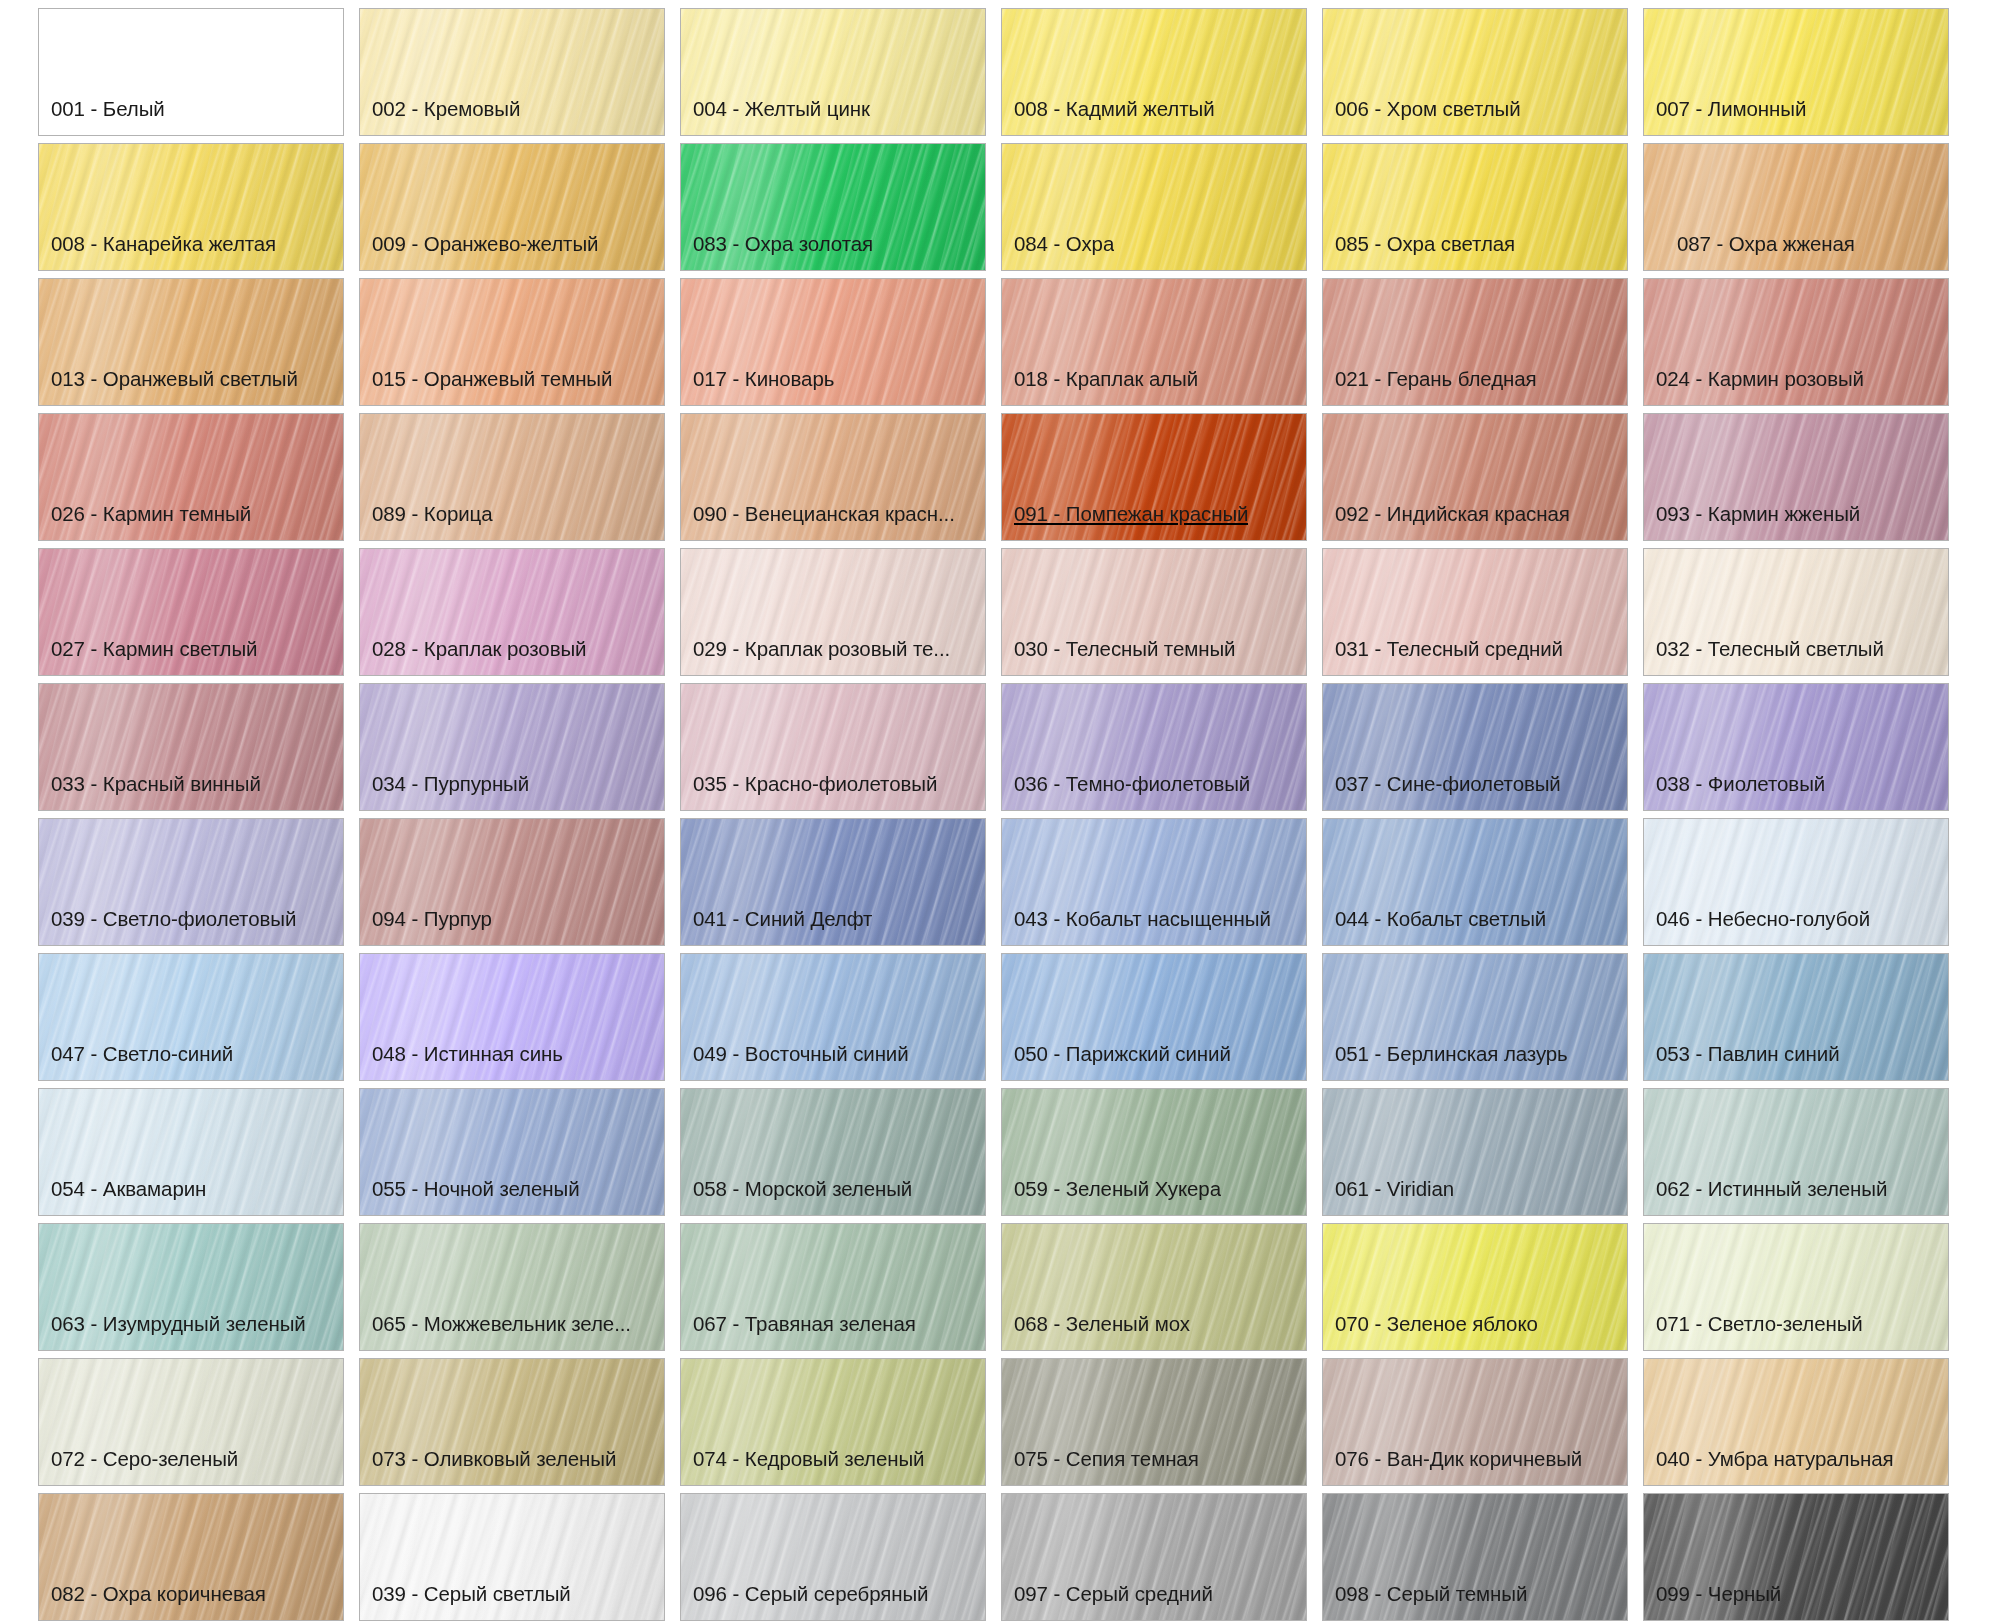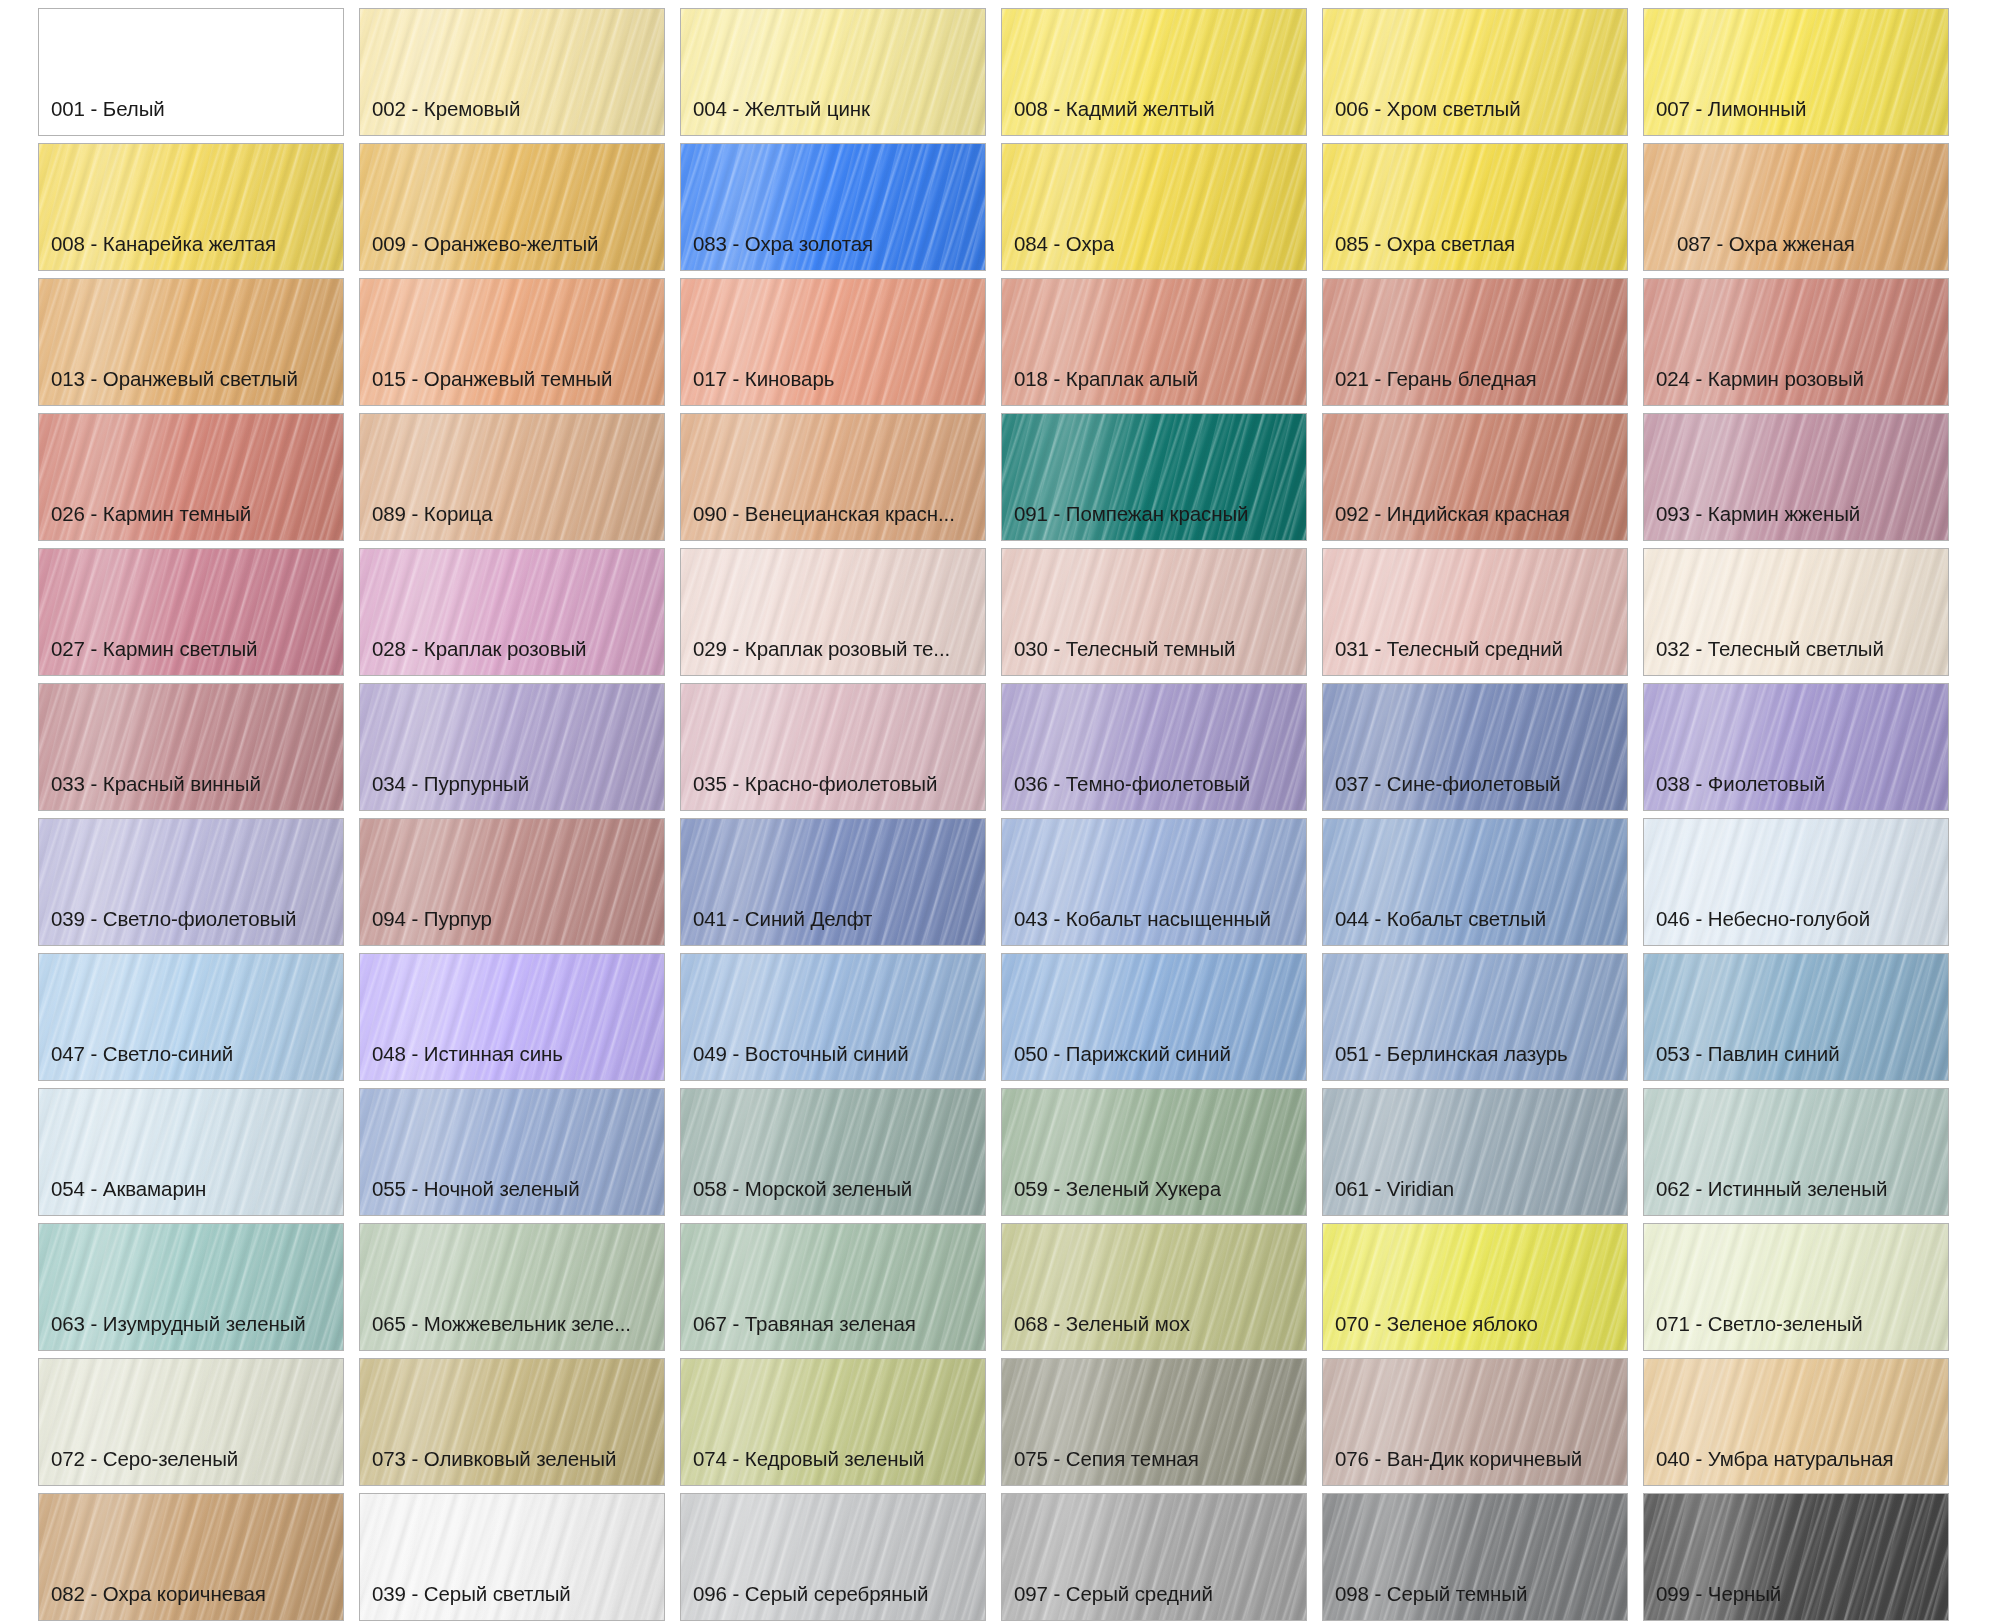--- a/index.html
+++ b/index.html
@@ -98,21 +98,21 @@
       <span class="swatch-label">007 - Лимонный</span>
     </div>
     <div class="swatch" style="background: rgb(245, 220, 98);">
       <span class="tex"></span>
       <span class="swatch-label">008 - Канарейка желтая</span>
     </div>
     <div class="swatch" style="background: rgb(233, 189, 102);">
       <span class="tex"></span>
       <span class="swatch-label">009 - Оранжево-желтый</span>
     </div>
-    <div class="swatch" style="background: #3b82f6;">
+    <div class="swatch" style="background: #22c55e;">
       <span class="tex"></span>
       <span class="swatch-label">083 - Охра золотая</span>
     </div>
     <div class="swatch" style="background: rgb(244, 220, 81);">
       <span class="tex"></span>
       <span class="swatch-label">084 - Охра</span>
     </div>
     <div class="swatch" style="background: rgb(245, 222, 78);">
       <span class="tex"></span>
       <span class="swatch-label">085 - Охра светлая</span>
@@ -150,21 +150,21 @@
       <span class="swatch-label">026 - Кармин темный</span>
     </div>
     <div class="swatch" style="background: rgb(222, 179, 145);">
       <span class="tex"></span>
       <span class="swatch-label">089 - Корица</span>
     </div>
     <div class="swatch" style="background: rgb(223, 172, 133);">
       <span class="tex"></span>
       <span class="swatch-label">090 - Венецианская красн...</span>
     </div>
-    <div class="swatch" style="background: #0f766e;">
+    <div class="swatch" style="background: #c2410c; text-decoration: underline;">
       <span class="tex"></span>
       <span class="swatch-label">091 - Помпежан красный</span>
     </div>
     <div class="swatch" style="background: rgb(203, 136, 116);">
       <span class="tex"></span>
       <span class="swatch-label">092 - Индийская красная</span>
     </div>
     <div class="swatch" style="background: rgb(193, 147, 165);">
       <span class="tex"></span>
       <span class="swatch-label">093 - Кармин жженый</span>

